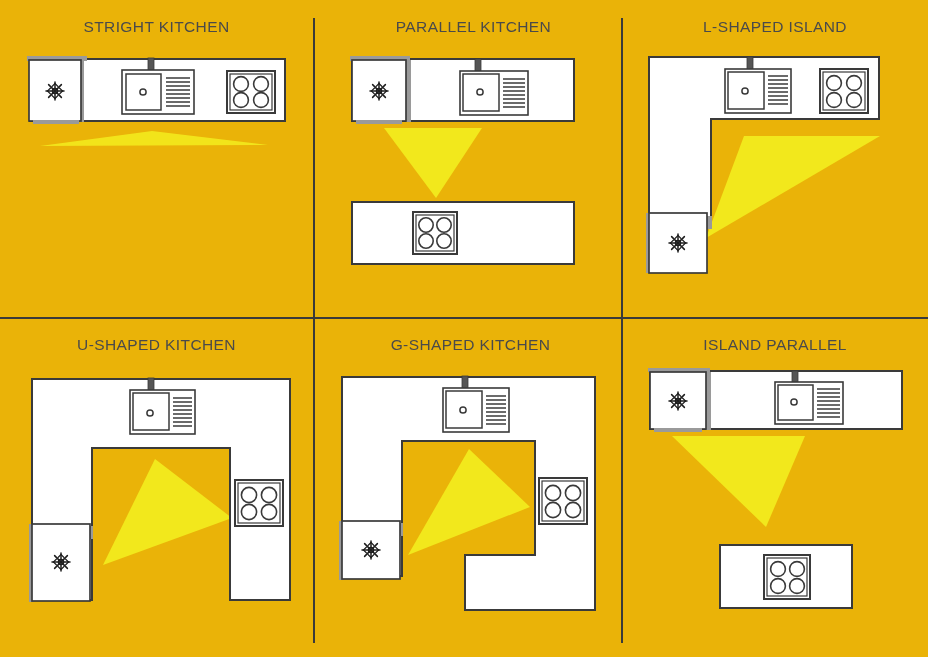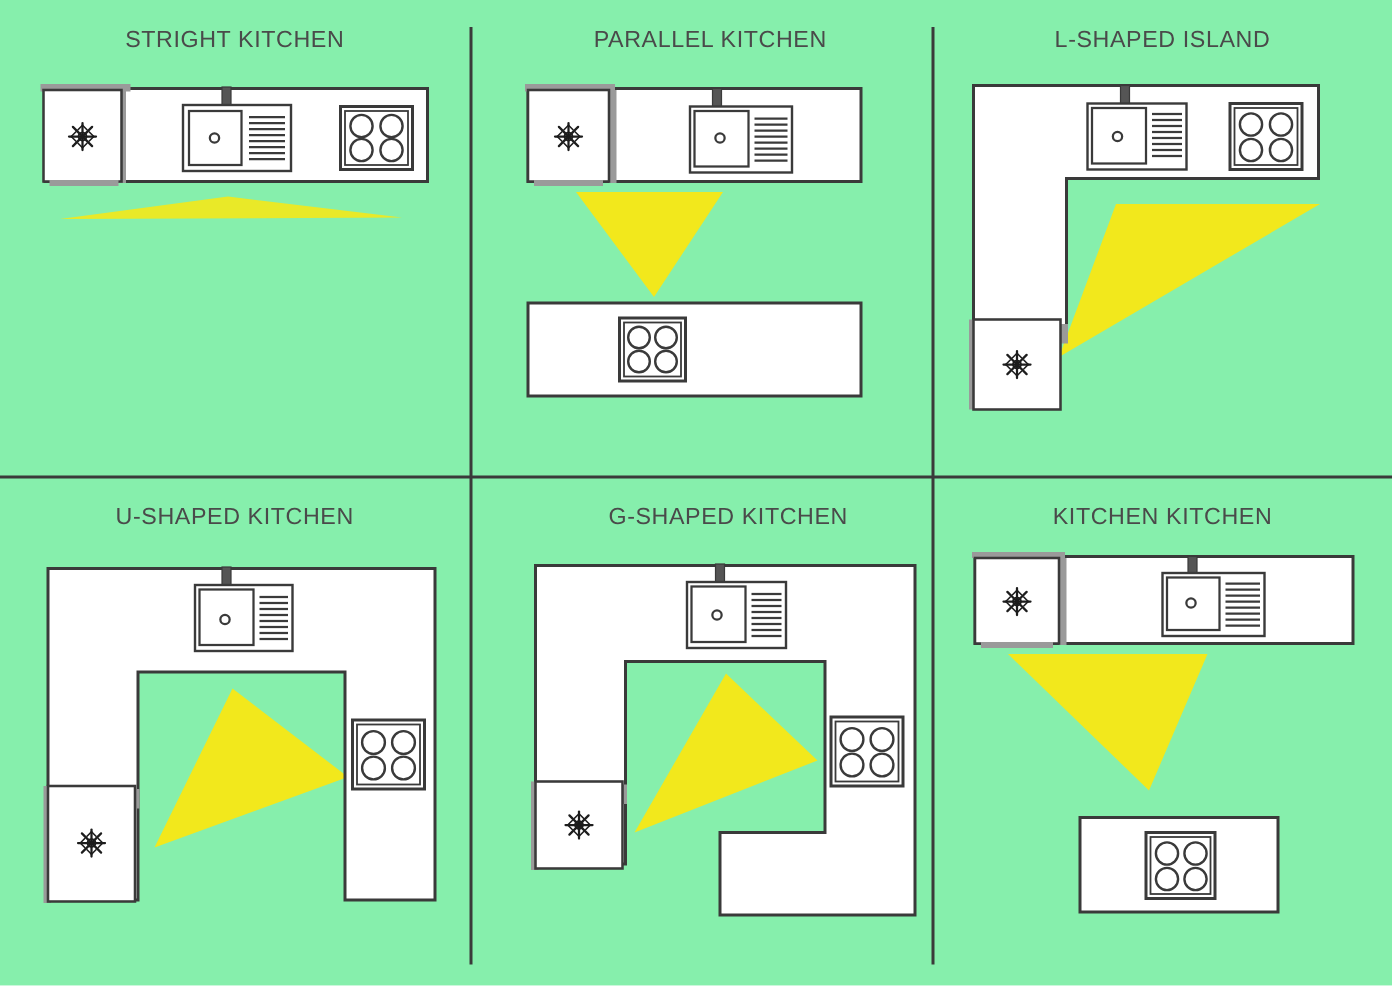--- a/index.html
+++ b/index.html
@@ -8,21 +8,21 @@
     padding: 0;
     background: #ffffff;
   }
   body {
     font-family: "Liberation Sans", sans-serif;
   }
   #sheet {
     position: relative;
     width: 928px;
     height: 657px;
-    background: #86efac;
+    background: #eab308;
     overflow: hidden;
   }
   
   .divider-v {
     position: absolute;
     width: 2px;
     background: #3a3a3a;
   }
   .divider-h {
     position: absolute;
@@ -310,21 +310,21 @@
             <line x1="53.5" y1="244" x2="56.5" y2="247" stroke-width="1.1"></line>
             <line x1="68.5" y1="244" x2="65.5" y2="241" stroke-width="1.1"></line>
             <line x1="68.5" y1="244" x2="65.5" y2="247" stroke-width="1.1"></line>
             <circle cx="61" cy="244" r="2.6" fill="none" stroke-width="1.3"></circle>
           </g>
         </g>
       </svg>
     </div>
   </div>
 
-  <div class="panel" style="left:332px; top:318px; width:307px; height:339px;">
+  <div class="panel" style="left:317px; top:318px; width:307px; height:339px;">
     <div class="panel-title">G-SHAPED KITCHEN</div>
     <div class="panel-art">
       <svg width="307" height="339" viewBox="0 0 307 339">
 
         <polygon class="tri" points="152,131 213,189 91,237" fill="#F2E81C"></polygon>
 
         <path class="cab" d="M 25,59 L 278,59 L 278,292 L 148,292 L 148,237 L 218,237 L 218,123 L 85,123 L 85,258 L 25,258 Z"></path>
 
         <g>
           <rect class="faucet" x="145" y="58" width="6" height="23"></rect>
@@ -370,21 +370,21 @@
             <line x1="61.5" y1="232" x2="58.5" y2="229" stroke-width="1.1"></line>
             <line x1="61.5" y1="232" x2="58.5" y2="235" stroke-width="1.1"></line>
             <circle cx="54" cy="232" r="2.6" fill="none" stroke-width="1.3"></circle>
           </g>
         </g>
       </svg>
     </div>
   </div>
 
   <div class="panel" style="left:622px; top:318px; width:306px; height:339px;">
-    <div class="panel-title">KITCHEN KITCHEN</div>
+    <div class="panel-title">ISLAND PARALLEL</div>
     <div class="panel-art">
       <svg width="306" height="339" viewBox="0 0 306 339">
 
         <polygon class="tri" points="50,118 183,118 144,209" fill="#F2E81C"></polygon>
 
         <rect class="cab" x="28" y="53" width="252" height="58"></rect>
 
         <g>
           <rect class="fridge-shadow" x="26" y="50" width="62" height="4"></rect>
           <rect class="fridge-shadow" x="84" y="54" width="5" height="58"></rect>

